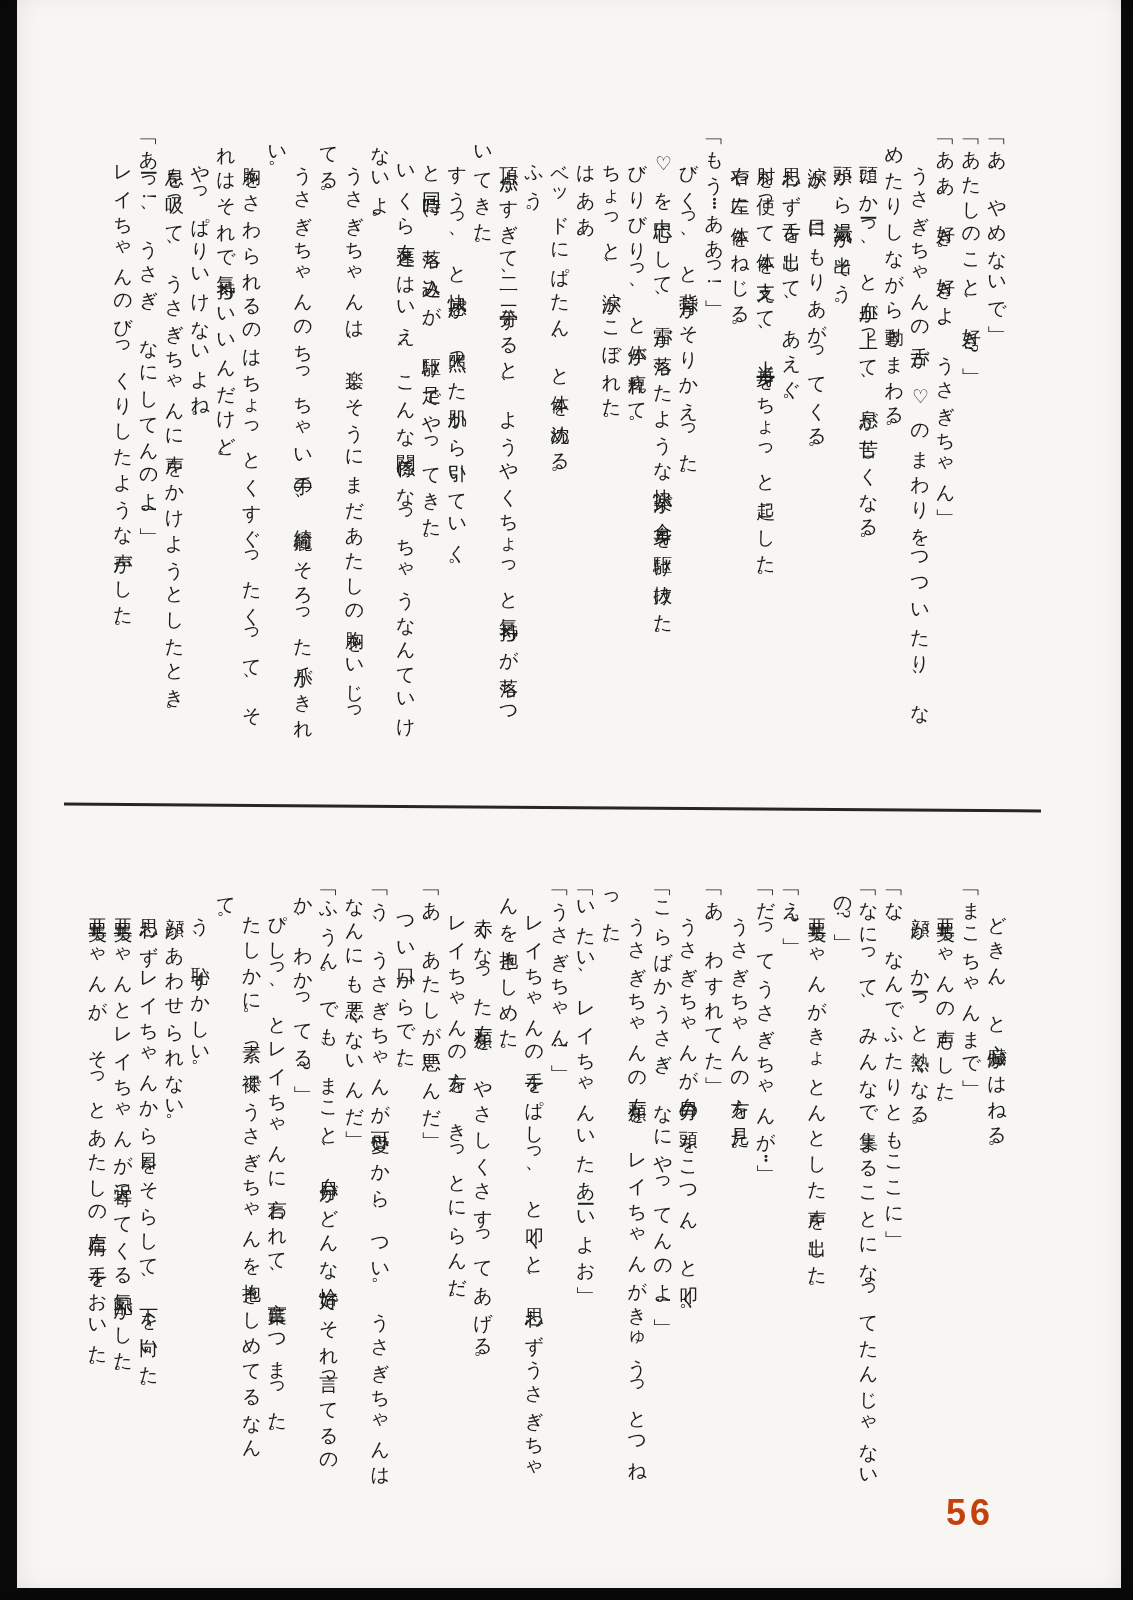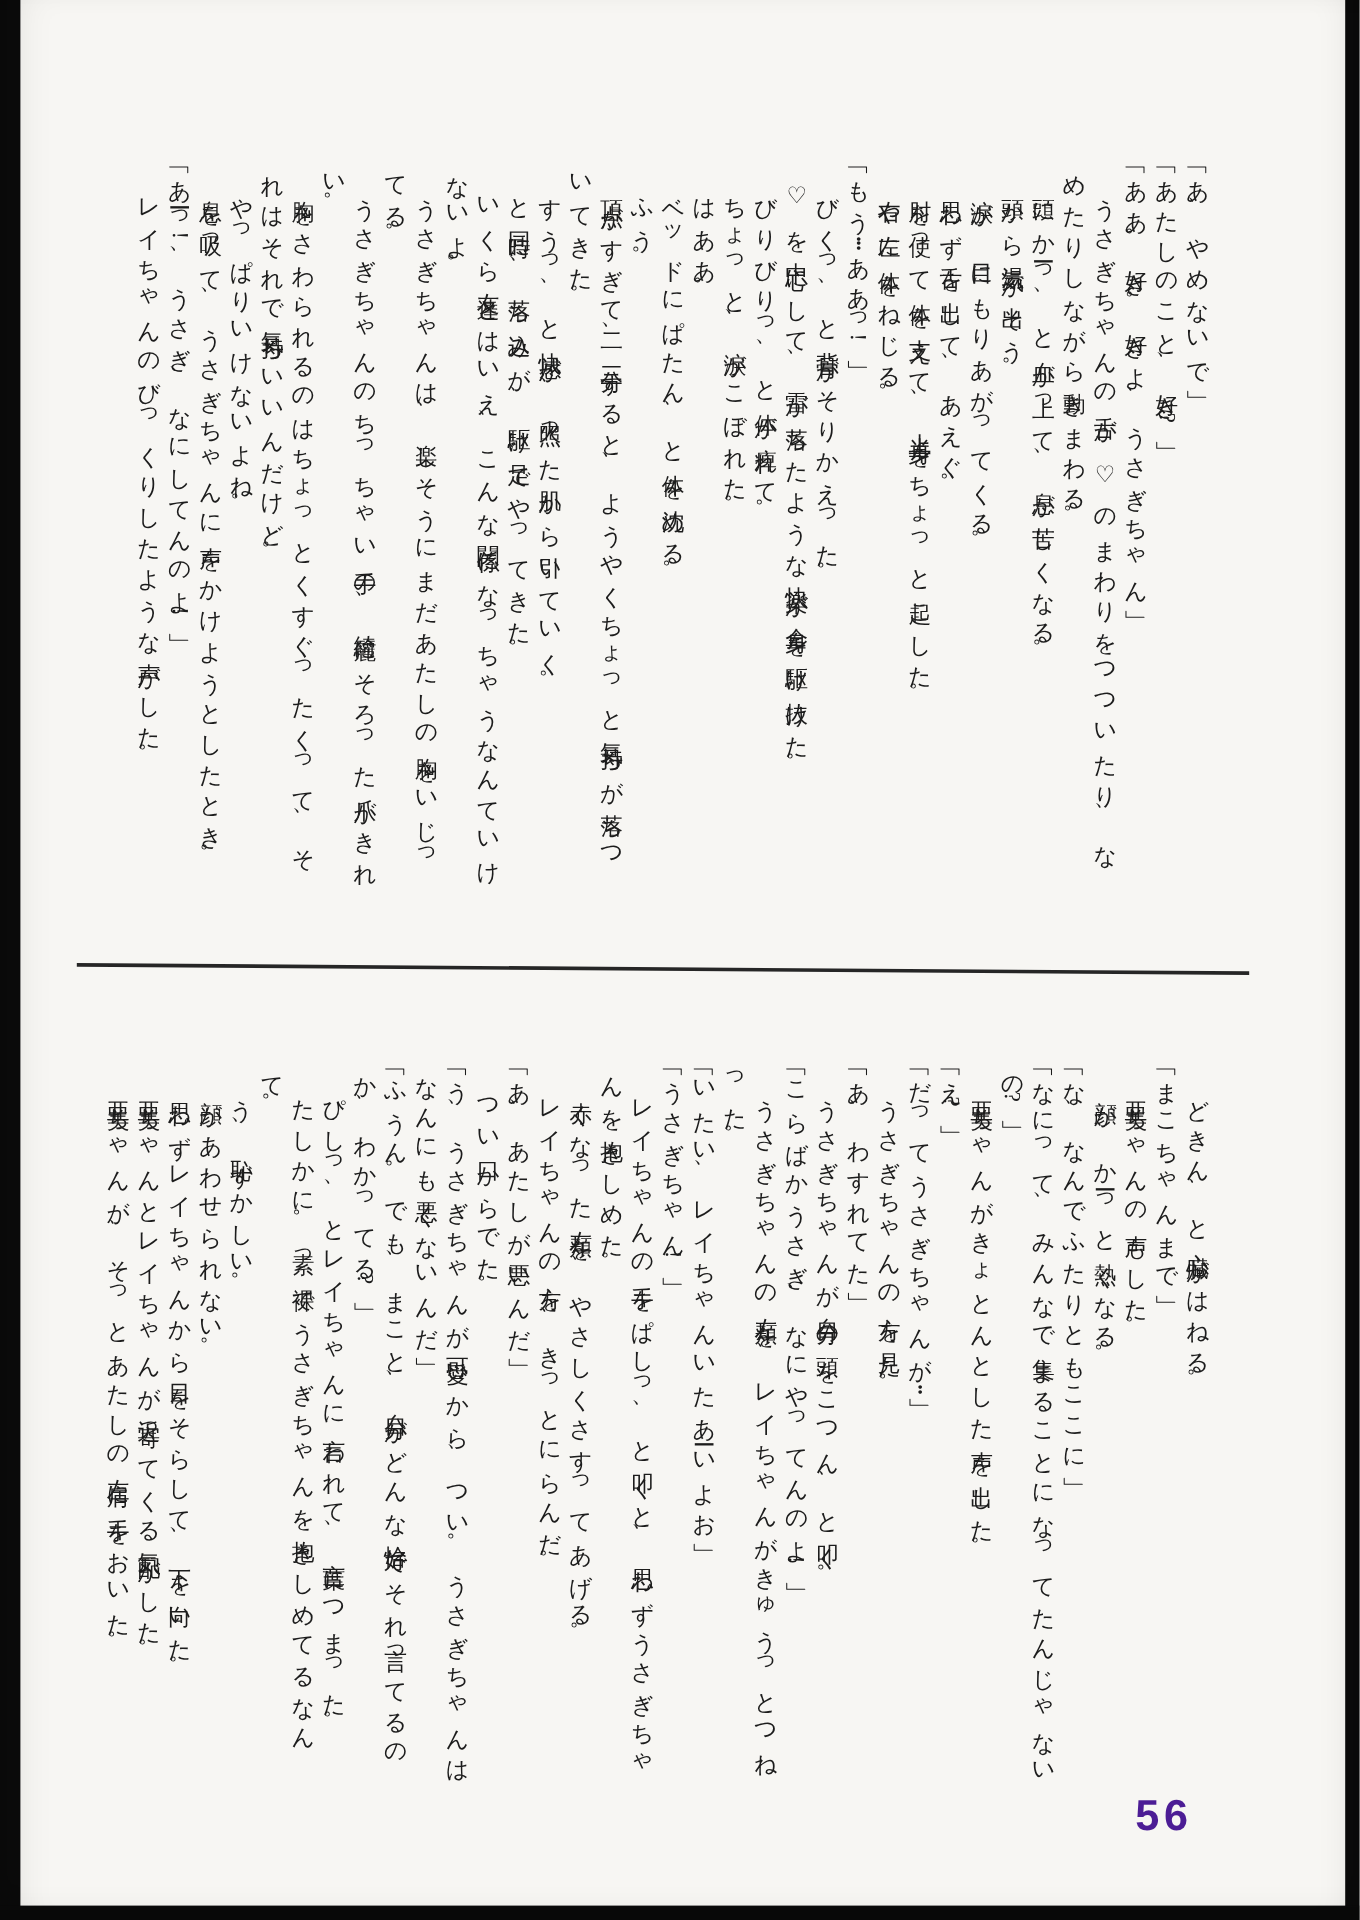--- a/index.html
+++ b/index.html
@@ -53,21 +53,21 @@
     transform:rotate(0.4deg);
   }
   
   .page-number{
     position:absolute;
     left:946px;top:1492px;
     font-family:"Liberation Sans","DejaVu Sans",sans-serif;
     font-weight:bold;
     font-size:36px;
     letter-spacing:4px;
-    color:#4c1d95;
+    color:#c2410c;
   }
 </style>
 </head>
 <body>
 
 <div class="stage">
   <div class="band band-left"></div>
   <div class="band band-right"></div>
   <div class="band band-bottom"></div>
 

